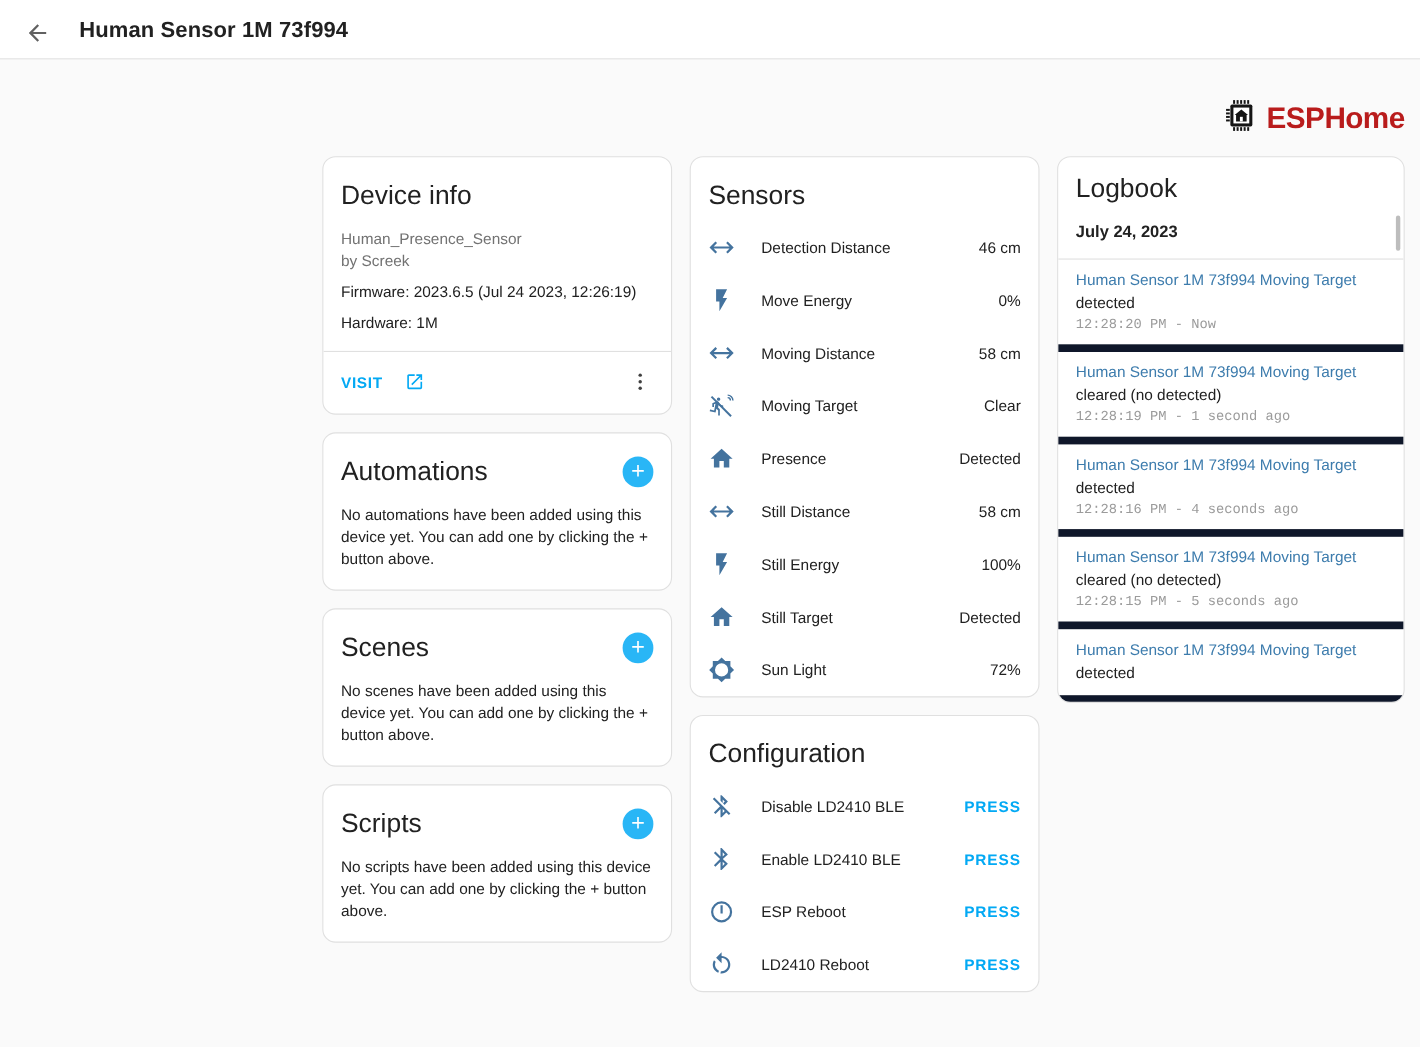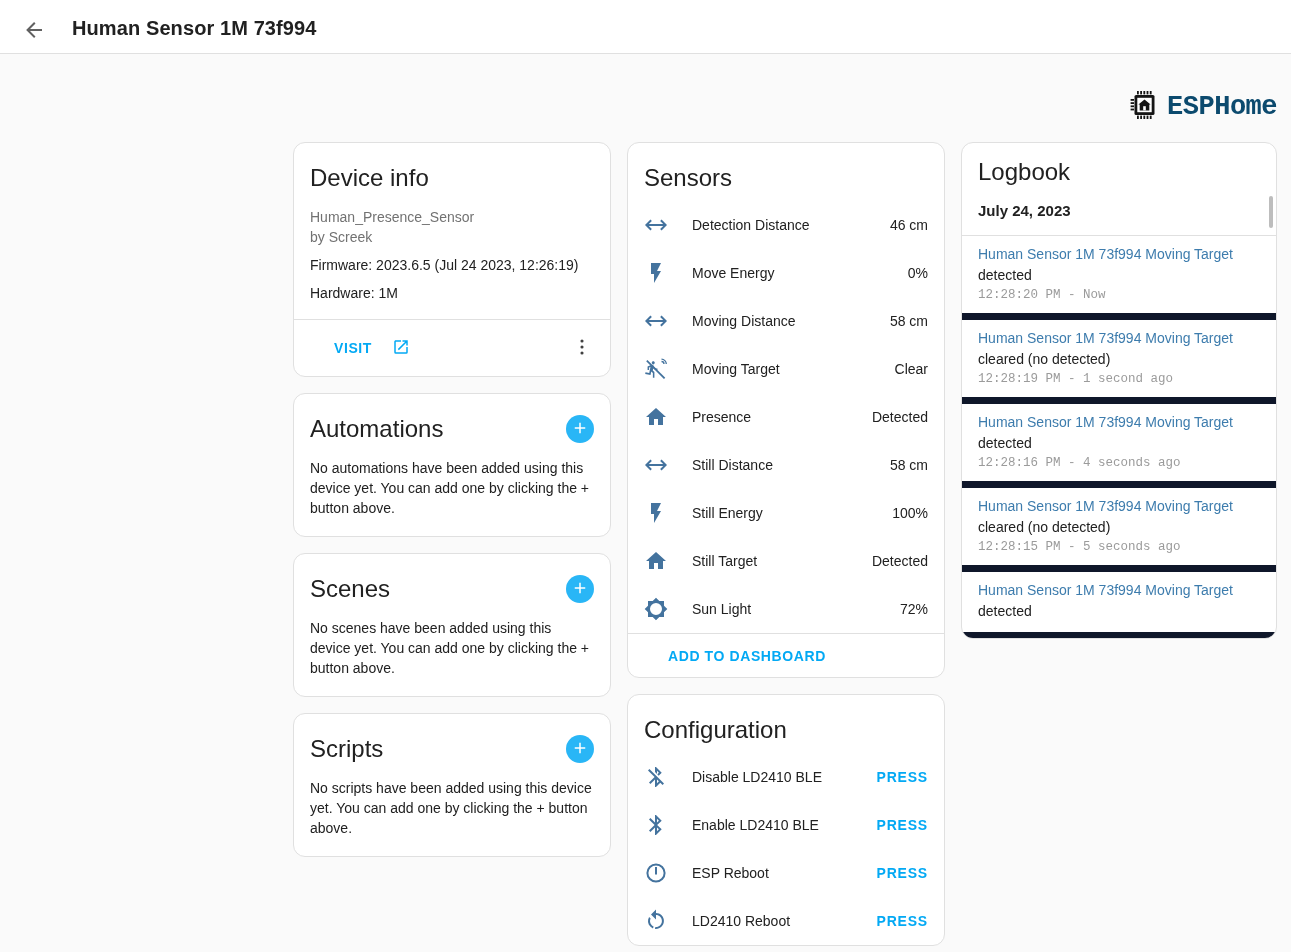--- a/index.html
+++ b/index.html
@@ -21,22 +21,22 @@
   }
   .app-title { font-size:20px; margin-left:16px; color:#212121; letter-spacing:0.1px; }
 
   
   .content { position:relative; height:898px; }
   .esphome-logo {
     position:absolute; top:36px; right:14px;
     display:flex; align-items:center; gap:5px; text-decoration:none; color:#0f0f0f;
   }
   .esphome-logo .logo-text {
-    font-family:Liberation Mono, monospace;
-    font-weight:700; font-size:27px; letter-spacing:-0.5px; color:#0c4a6e;
+    font-family:Liberation Sans, sans-serif;
+    font-weight:700; font-size:27px; letter-spacing:-0.5px; color:#b91c1c;
   }
   .columns {
     position:absolute; left:293px; top:88px;
     display:grid; grid-template-columns:318px 318px 316px; gap:16px; align-items:start;
   }
   .col { display:flex; flex-direction:column; gap:16px; }
 
   
   .card {
     background:#ffffff; border:1px solid #e0e0e0; border-radius:12px;
@@ -60,21 +60,20 @@
   .card-actions {
     border-top:1px solid #e0e0e0; padding:8px 8px; min-height:52px;
     display:flex; align-items:center; justify-content:space-between;
   }
   .card-actions.slim { min-height:44px; padding:4px 8px; }
   .text-btn {
     border:none; background:transparent; cursor:pointer;
     color: var(--accent, #03a9f4); font-size:14px; font-weight:700; letter-spacing:0.6px;
     display:flex; align-items:center; gap:20px; padding:8px;
     font-family:inherit;
-    margin-left:24px;
   }
 
   
   .secondary-line { color:#727272; font-size:14px; line-height:20px; padding:0 16px; }
   .info-line { font-size:14px; line-height:20px; padding:0 16px; margin-top:8px; }
   .info-spacer { height:16px; }
 
   
   .entity-row {
     display:flex; align-items:center; height:48px; padding:0 16px; cursor:pointer;
@@ -342,25 +341,20 @@
             <div class="entity-row">
               <span class="row-icon">
                 <svg viewBox="0 0 24 24">
                   <use href="#brightness-icon"></use>
                 </svg>
               </span>
               <span class="row-name">Sun Light</span>
               <span class="row-value">72%</span>
             </div>
           </div>
-        <div class="card-actions slim">
-          <button class="text-btn">
-            <span>ADD TO DASHBOARD</span>
-          </button>
-        </div>
       </section>
 
       <section class="card">
         <div class="card-header" style="padding-bottom:8px;">Configuration</div>
         <div id="config-rows">
             <div class="entity-row">
               <span class="row-icon">
                 <svg viewBox="0 0 24 24">
                   <use href="#bluetooth-off-icon"></use>
                 </svg>

